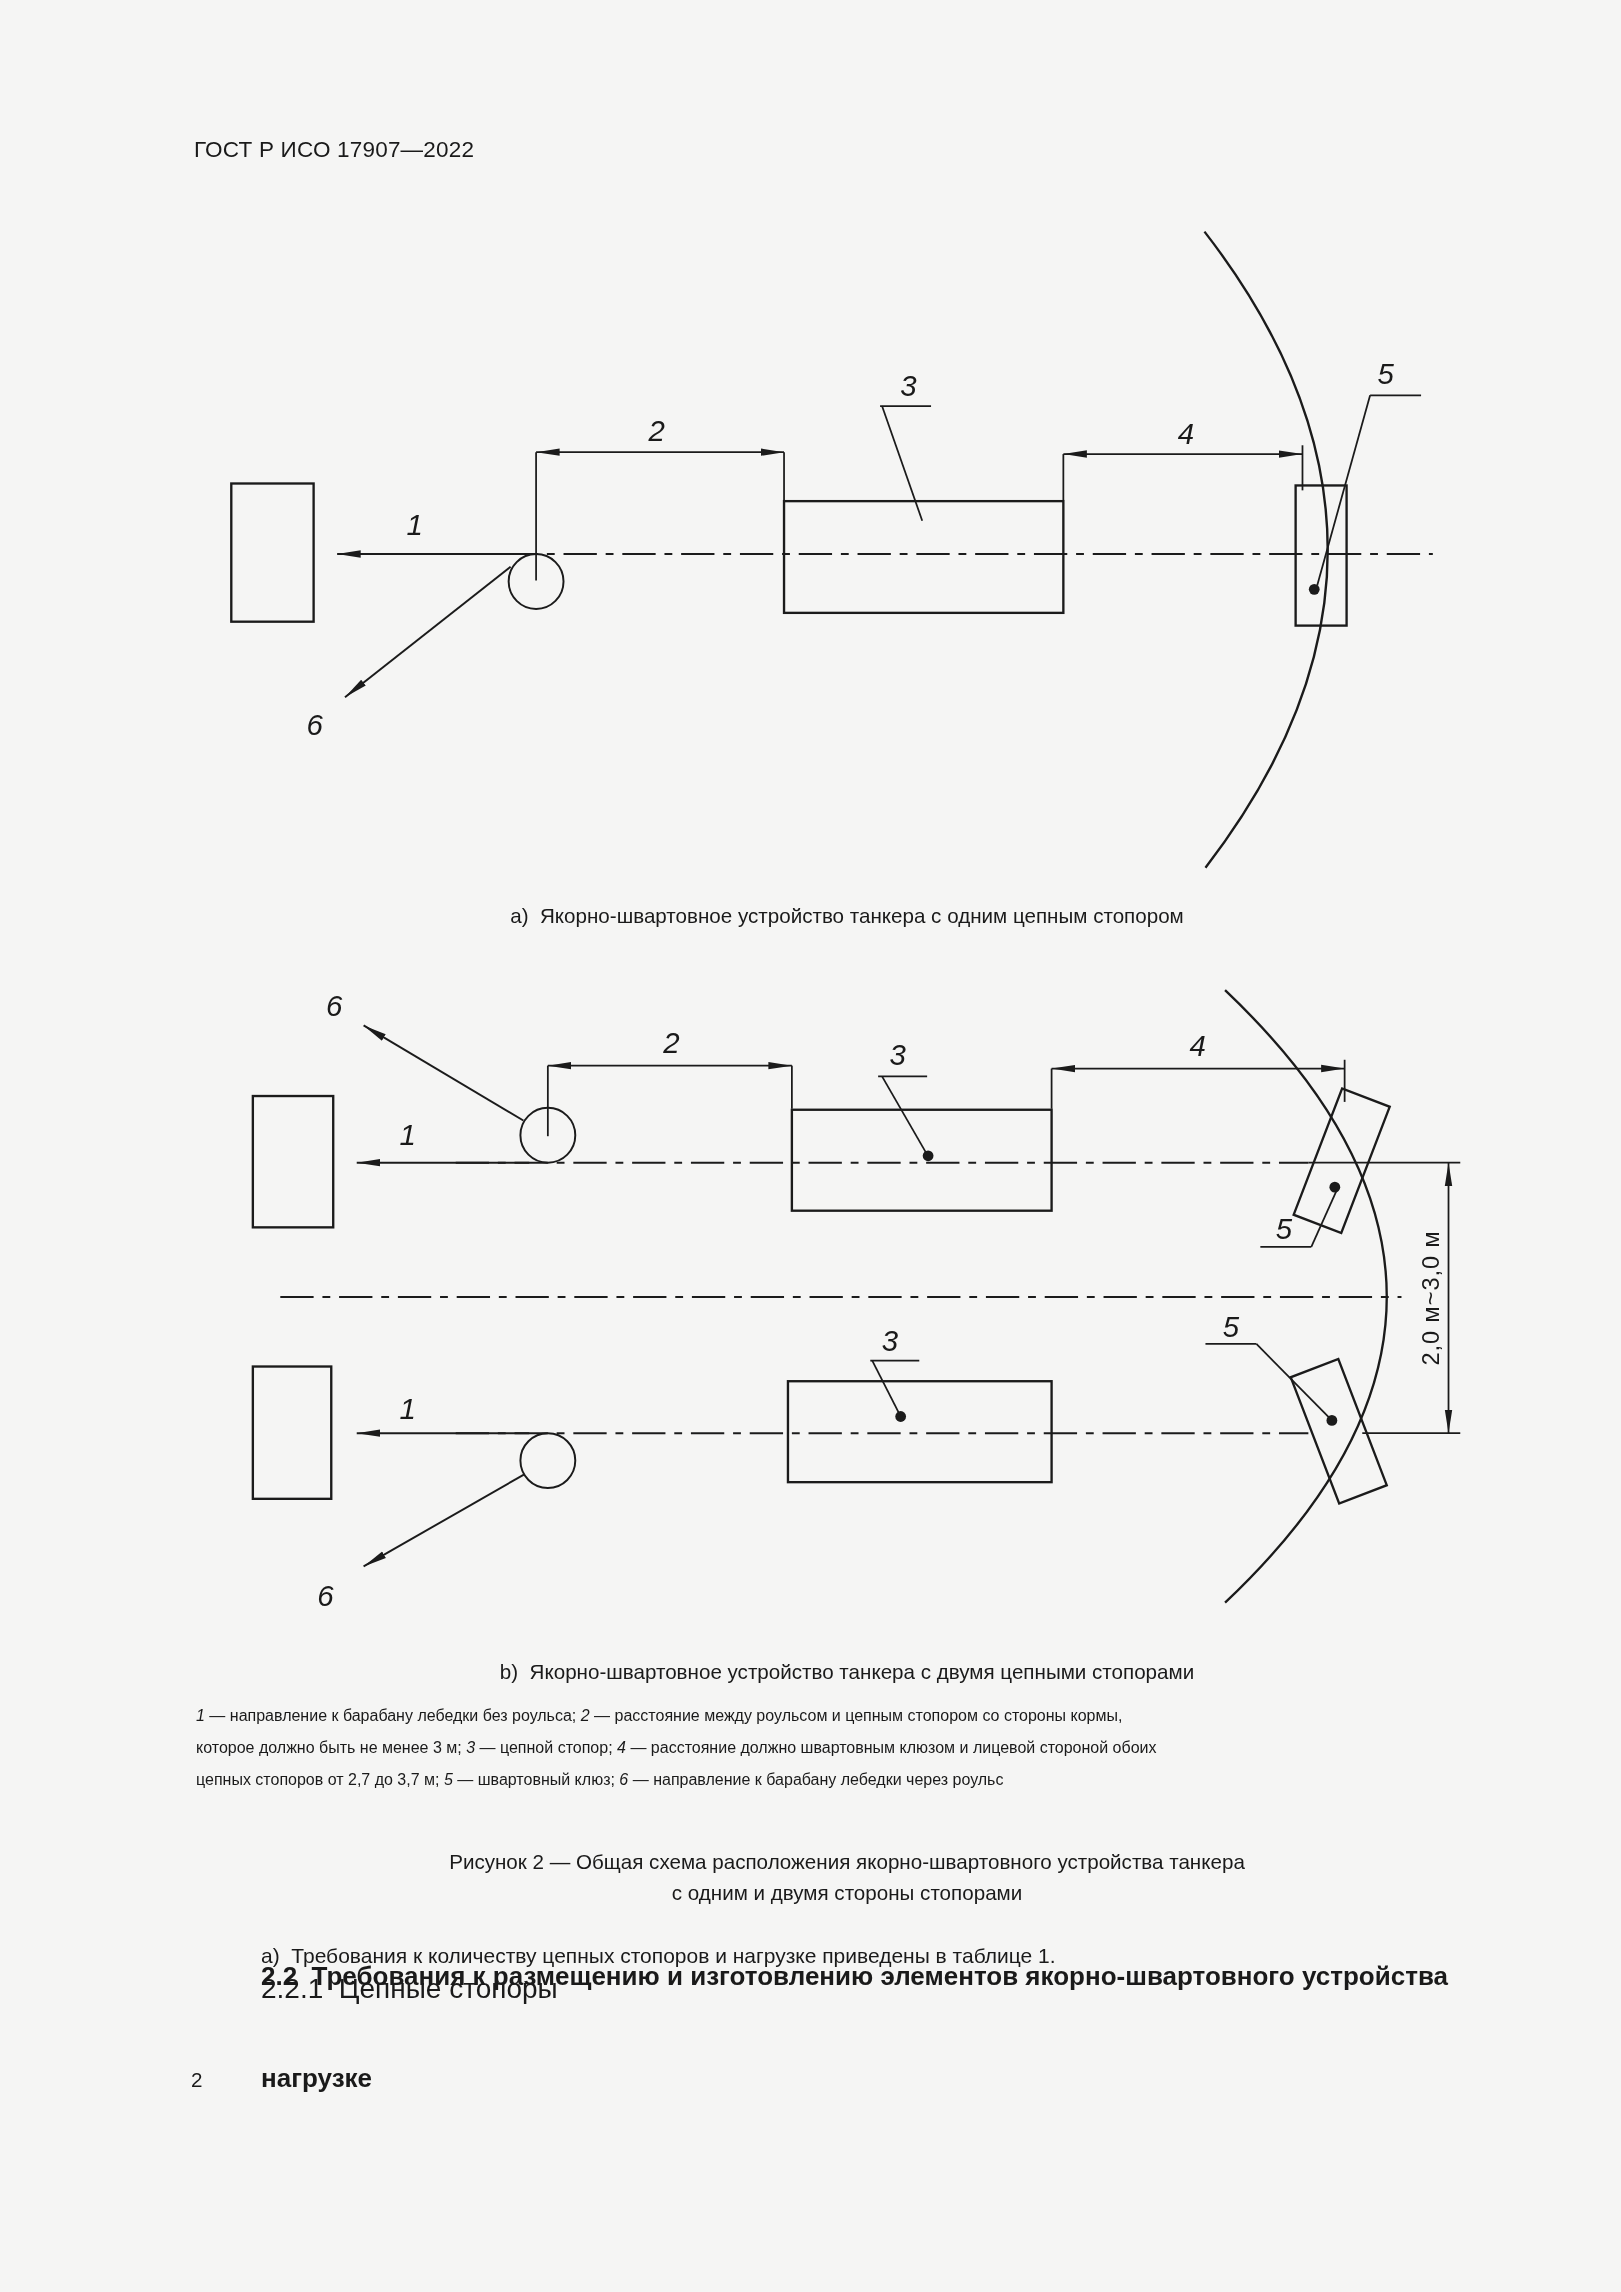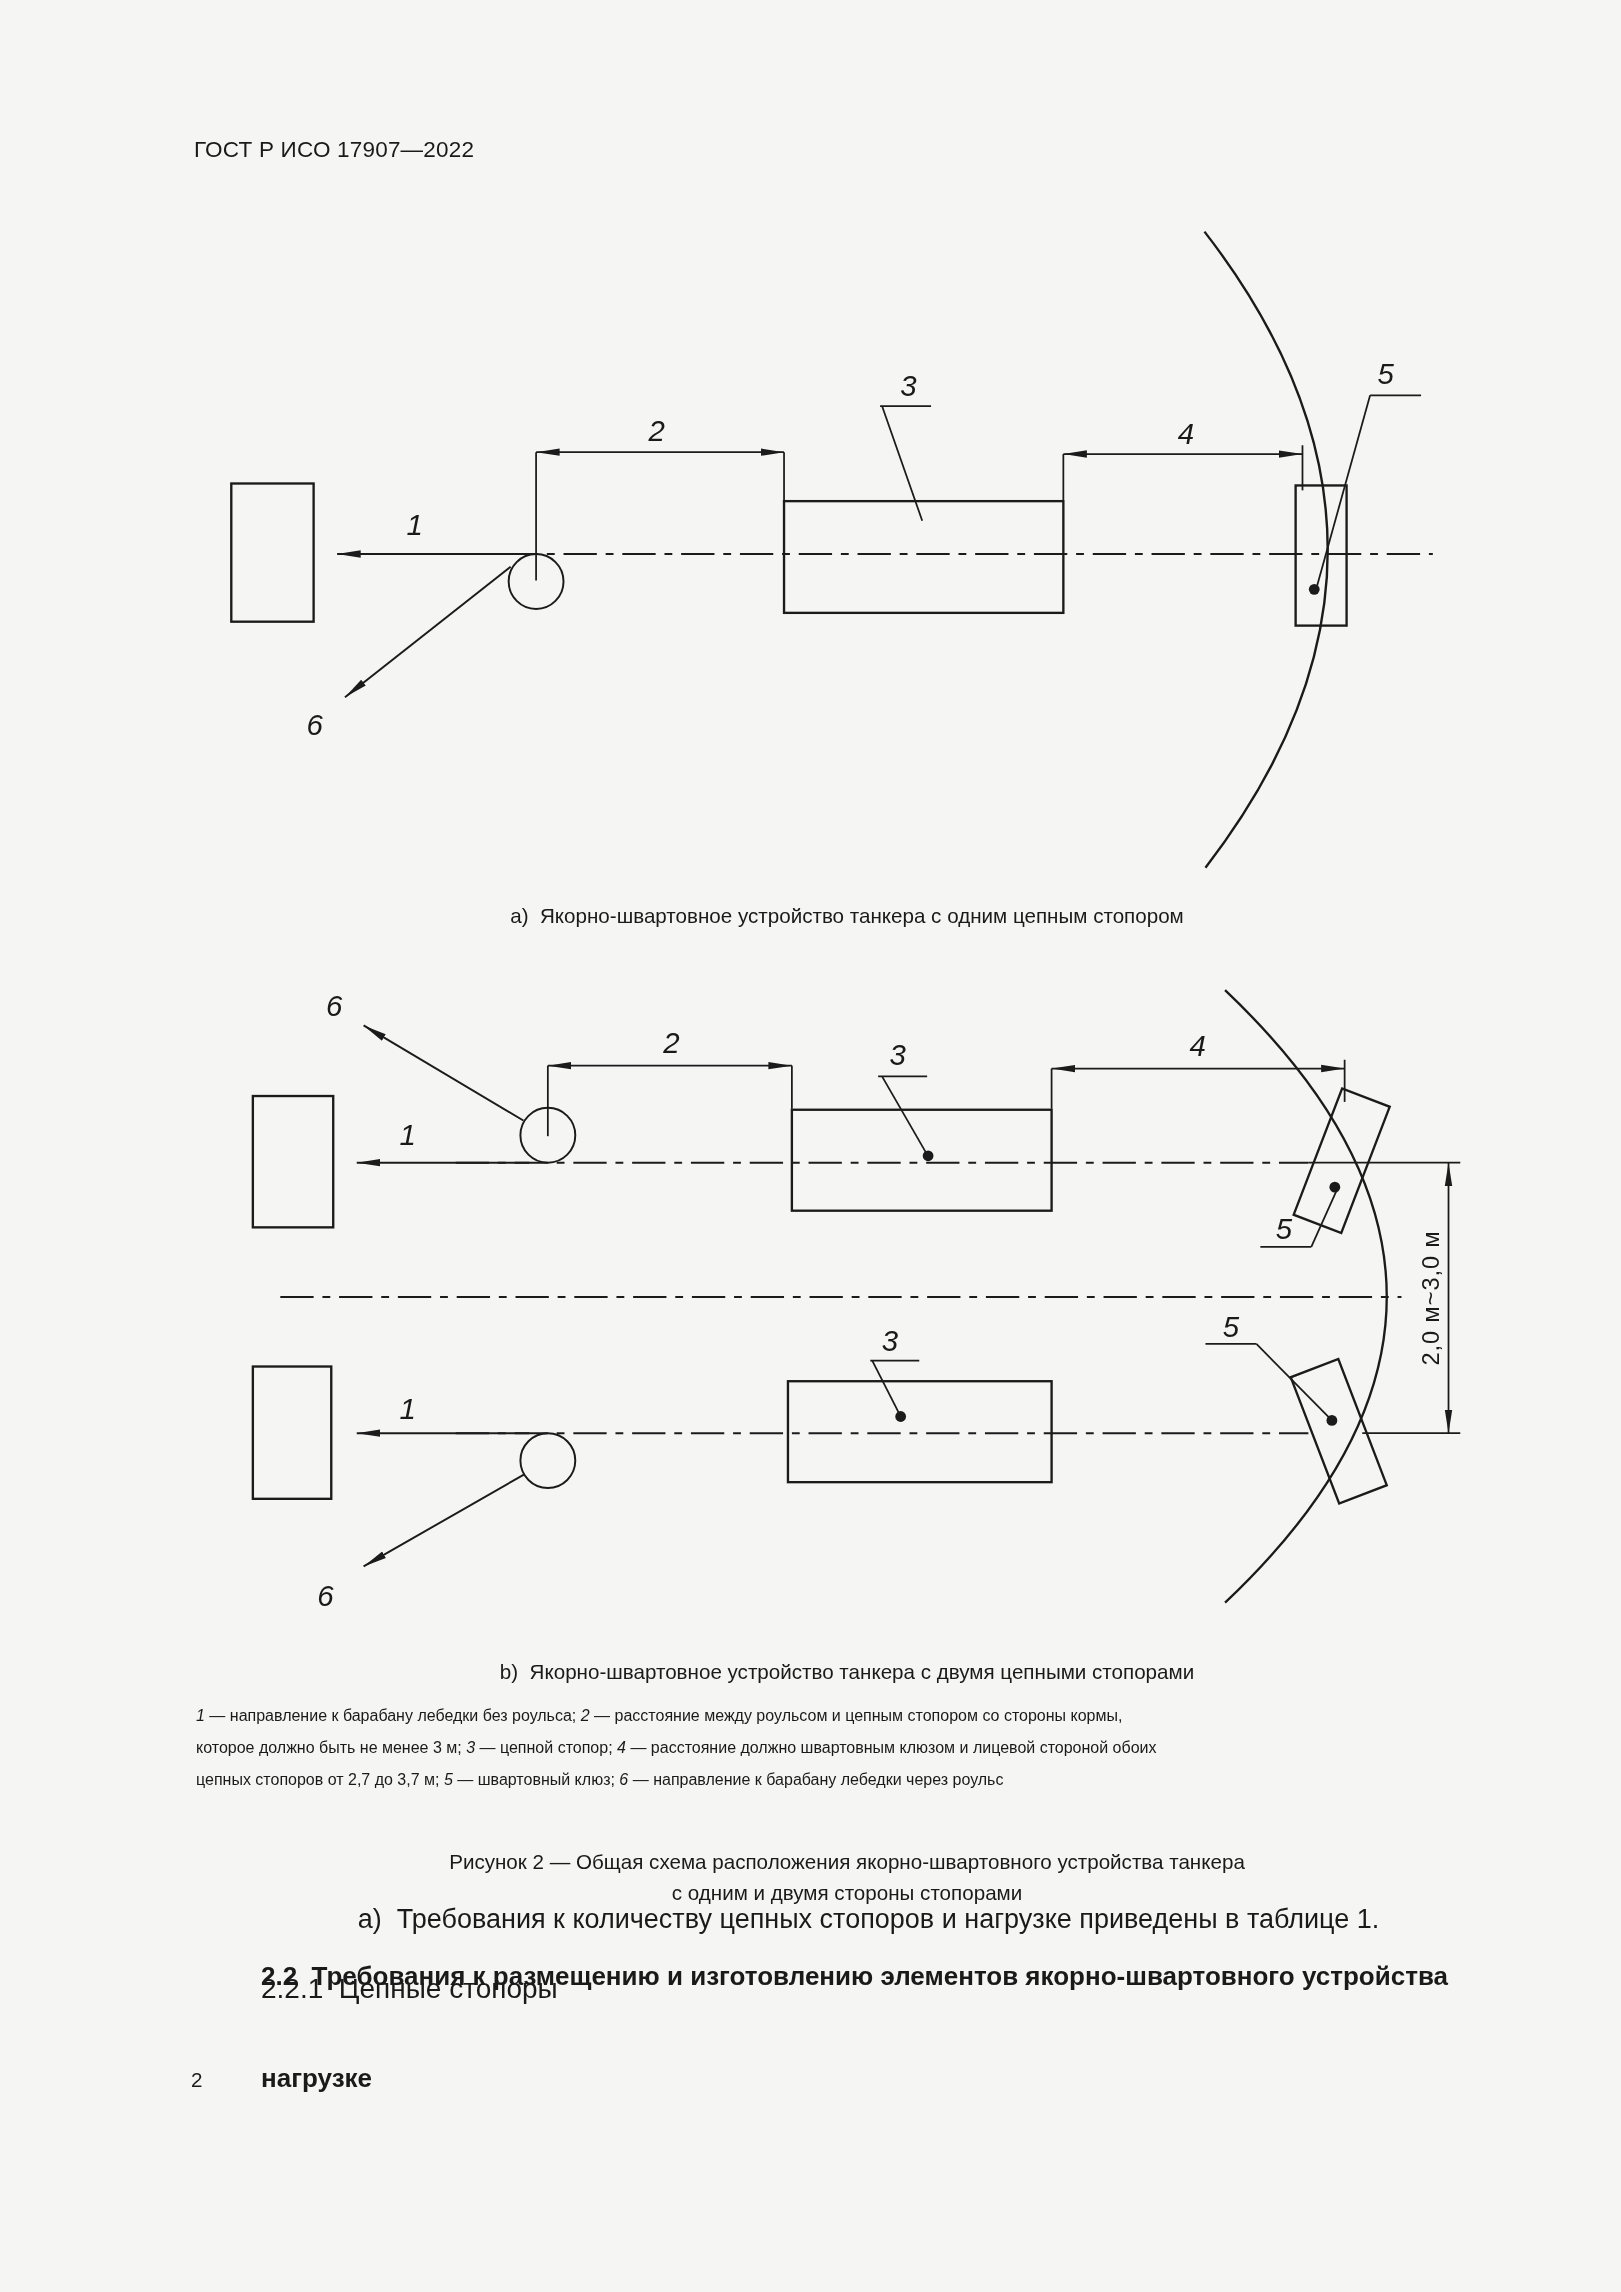--- a/index.html
+++ b/index.html
@@ -12,21 +12,21 @@
   .cap-a{top:904px;}
   .cap-b{top:1660px;}
   .legend{left:196px;top:1700px;width:1302px;text-align:left;
           font-size:16px;line-height:32px;}
   .legend .it{font-style:italic;}
   .figcap{left:196px;top:1846px;width:1302px;text-align:center;
           font-size:20.6px;line-height:31px;}
   .sect{left:261px;top:1891px;width:1215px;font-size:26px;font-weight:bold;
         line-height:34px;white-space:pre-wrap;}
   .subsect{left:261px;top:1973px;font-size:28px;font-weight:normal;white-space:pre-wrap;}
-  .bodytxt{left:261px;top:1904px;width:1215px;font-size:27px;white-space:pre-wrap;text-align:center;}
+  .bodytxt{left:261px;top:1944px;width:1215px;font-size:21px;white-space:pre-wrap;}
   .pagenum{left:191px;top:2068px;font-size:20.6px;}
   
   .ln{stroke:#1b1b1b;stroke-width:1.8;fill:none;}
   .ln2{stroke:#1b1b1b;stroke-width:2;fill:none;}
   .box{stroke:#1b1b1b;stroke-width:2.4;fill:none;}
   .hull{stroke:#1b1b1b;stroke-width:2.4;fill:none;}
   .cdash{stroke:#1b1b1b;stroke-width:2;fill:none;stroke-dasharray:34 9 8 9;}
   .num{font-family:"Liberation Sans",sans-serif;font-style:italic;
        font-size:30px;fill:#1a1a1a;}
   .dimtxt{font-family:"Liberation Sans",sans-serif;font-size:24px;fill:#1a1a1a;

